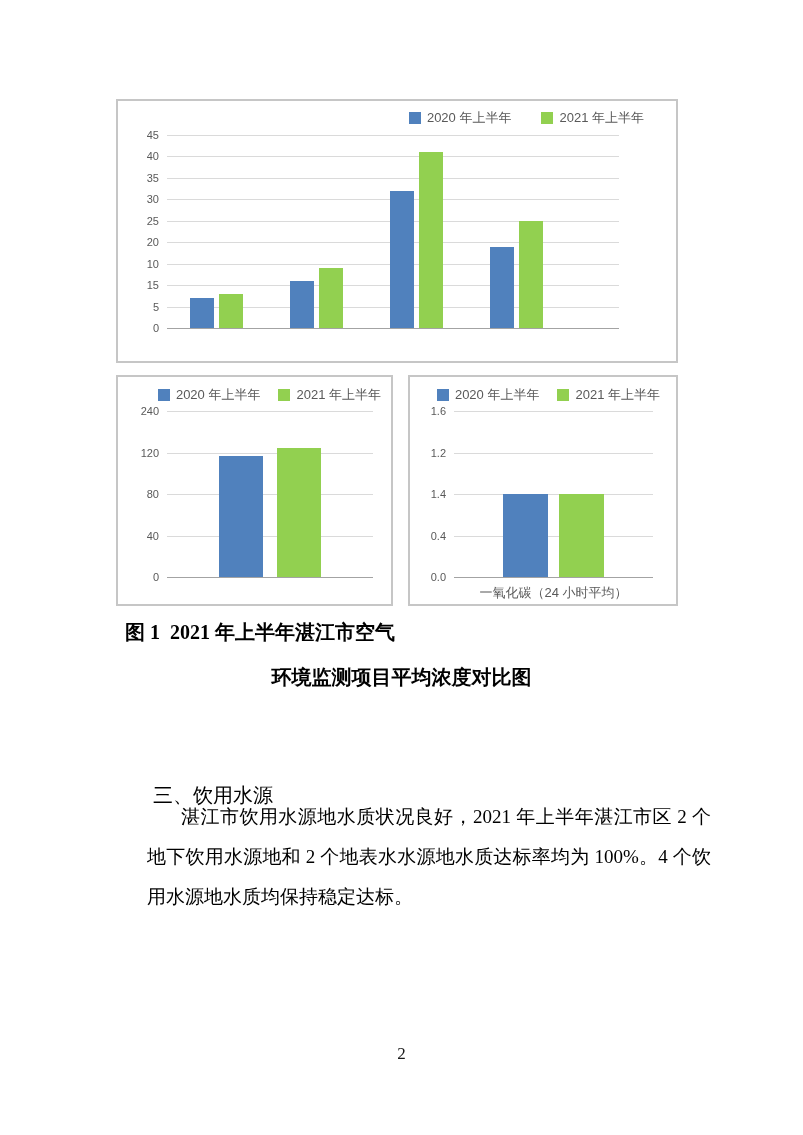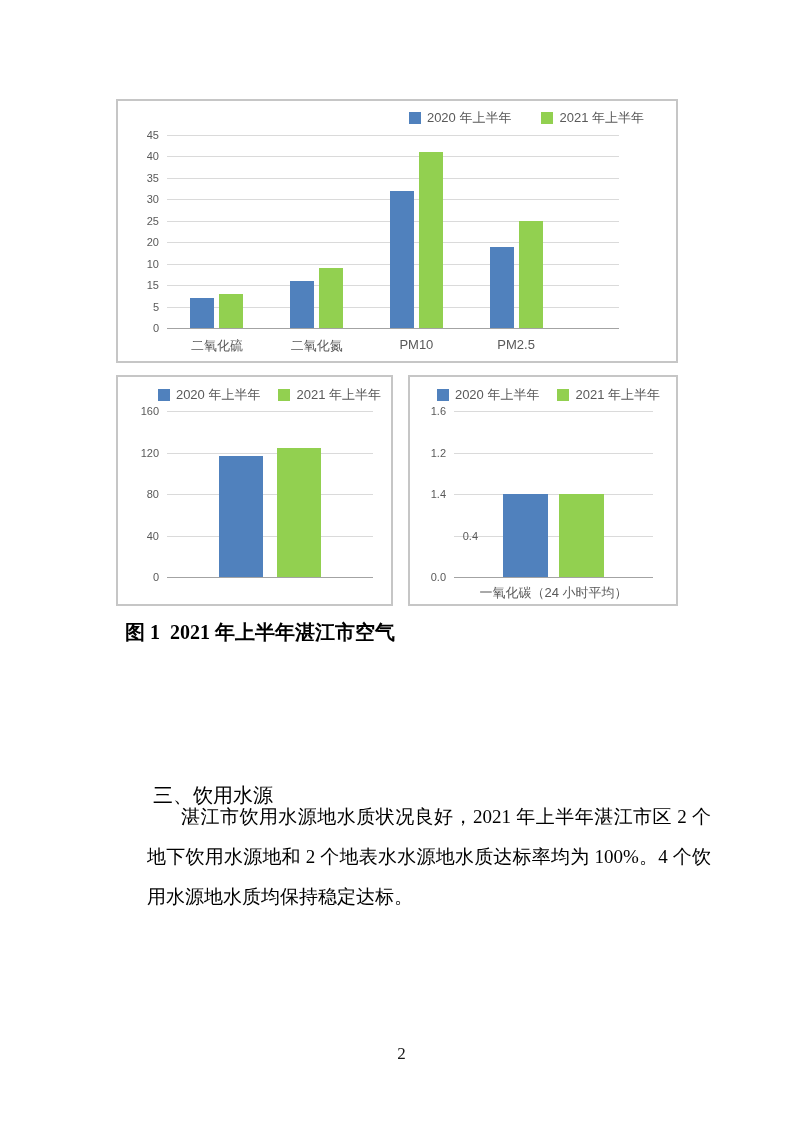--- a/index.html
+++ b/index.html
@@ -84,26 +84,20 @@
         </div>
         <div class="slot" style="gap: 5px;">
           <div class="bar" style="width: 24px; height: 137px; background: rgb(80, 129, 189);"></div>
           <div class="bar" style="width: 24px; height: 176px; background: rgb(146, 208, 80);"></div>
         </div>
         <div class="slot" style="gap: 5px;">
           <div class="bar" style="width: 24px; height: 81px; background: rgb(80, 129, 189);"></div>
           <div class="bar" style="width: 24px; height: 107px; background: rgb(146, 208, 80);"></div>
         </div>
       </div>
-      <div class="cats" style="left: 49px; right: 110px; top: 236px;">
-        <div class="cat">二氧化硫</div>
-        <div class="cat">二氧化氮</div>
-        <div class="cat">PM10</div>
-        <div class="cat">PM2.5</div>
-      </div>
     </div>
 
   <div class="chart" id="chart2">
       <div class="legend" style="top: 9px; right: 10px; gap: 18px;">
         <div class="lg-item">
           <div class="sw" style="background: rgb(80, 129, 189);"></div>
           <div class="lg-txt">2020 年上半年</div>
         </div>
         <div class="lg-item">
           <div class="sw" style="background: rgb(146, 208, 80);"></div>
@@ -112,21 +106,21 @@
       </div>
       <div class="gridline axisline" style="left: 49px; right: 18px; top: 200px;"></div>
       <div class="ytick" style="left: 0px; width: 41px; top: 200px;">0</div>
       <div class="gridline" style="left: 49px; right: 18px; top: 158.5px;"></div>
       <div class="ytick" style="left: 0px; width: 41px; top: 158.5px;">40</div>
       <div class="gridline" style="left: 49px; right: 18px; top: 117px;"></div>
       <div class="ytick" style="left: 0px; width: 41px; top: 117px;">80</div>
       <div class="gridline" style="left: 49px; right: 18px; top: 75.5px;"></div>
       <div class="ytick" style="left: 0px; width: 41px; top: 75.5px;">120</div>
       <div class="gridline" style="left: 49px; right: 18px; top: 34px;"></div>
-      <div class="ytick" style="left: 0px; width: 41px; top: 34px;">160</div>
+      <div class="ytick" style="left: 0px; width: 41px; top: 34px;">240</div>
       <div class="slots" style="left: 49px; right: 18px; top: 34px; height: 166px;">
         <div class="slot" style="gap: 14px;">
           <div class="bar" style="width: 44px; height: 121px; background: rgb(80, 129, 189);"></div>
           <div class="bar" style="width: 44px; height: 129px; background: rgb(146, 208, 80);"></div>
         </div>
       </div>
     </div>
 
   <div class="chart" id="chart3">
       <div class="legend" style="top: 9px; right: 16px; gap: 18px;">
@@ -135,37 +129,38 @@
           <div class="lg-txt">2020 年上半年</div>
         </div>
         <div class="lg-item">
           <div class="sw" style="background: rgb(146, 208, 80);"></div>
           <div class="lg-txt">2021 年上半年</div>
         </div>
       </div>
       <div class="gridline axisline" style="left: 44px; right: 23px; top: 200px;"></div>
       <div class="ytick" style="left: 0px; width: 36px; top: 200px;">0.0</div>
       <div class="gridline" style="left: 44px; right: 23px; top: 158.5px;"></div>
-      <div class="ytick" style="left: 0px; width: 36px; top: 158.5px; padding-left: 32px;">0.4</div>
+      <div class="ytick" style="left: 0px; width: 36px; top: 158.5px;">0.4</div>
       <div class="gridline" style="left: 44px; right: 23px; top: 117px;"></div>
       <div class="ytick" style="left: 0px; width: 36px; top: 117px;">1.4</div>
       <div class="gridline" style="left: 44px; right: 23px; top: 75.5px;"></div>
       <div class="ytick" style="left: 0px; width: 36px; top: 75.5px;">1.2</div>
       <div class="gridline" style="left: 44px; right: 23px; top: 34px;"></div>
       <div class="ytick" style="left: 0px; width: 36px; top: 34px;">1.6</div>
       <div class="slots" style="left: 44px; right: 23px; top: 34px; height: 166px;">
         <div class="slot" style="gap: 11px;">
           <div class="bar" style="width: 45px; height: 83px; background: rgb(80, 129, 189);"></div>
           <div class="bar" style="width: 45px; height: 83px; background: rgb(146, 208, 80);"></div>
         </div>
       </div>
       <div class="cats" style="left: 44px; right: 23px; top: 207px;">
         <div class="cat">一氧化碳（24 小时平均）</div>
       </div>
     </div>
 
   <div class="cap1">图 1  2021 年上半年湛江市空气</div>
+  <div class="cap2">环境监测项目平均浓度对比图</div>
 
   <div class="sec-heading">三、饮用水源</div>
   <div class="para" id="para1">湛江市饮用水源地水质状况良好，2021 年上半年湛江市区 2 个地下饮用水源地和 2 个地表水水源地水质达标率均为 100%。4 个饮用水源地水质均保持稳定达标。</div>
 
   <div class="pagenum">2</div>
 </div>
 
 </body></html>

